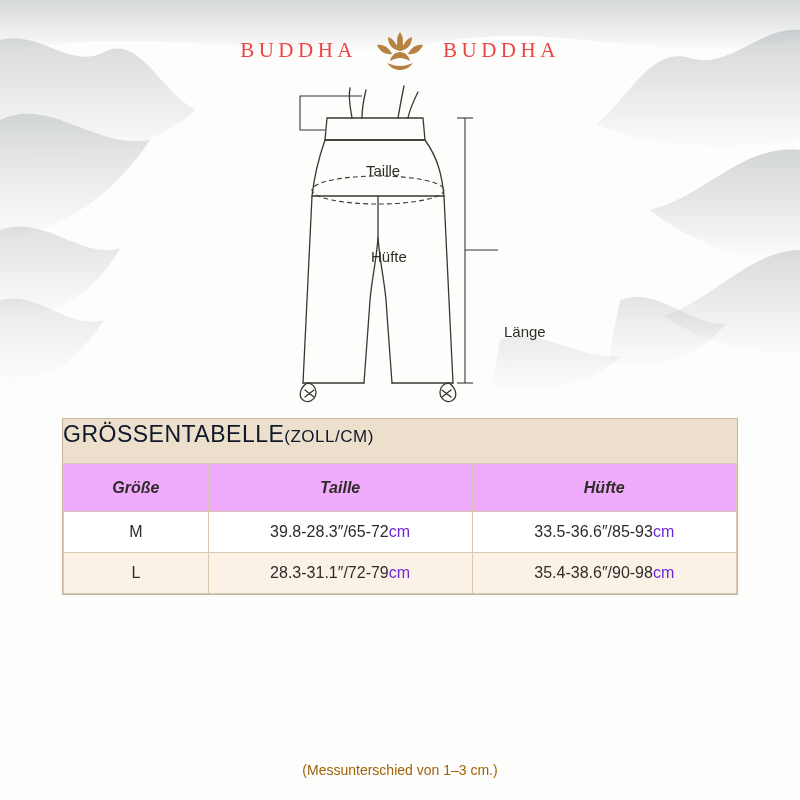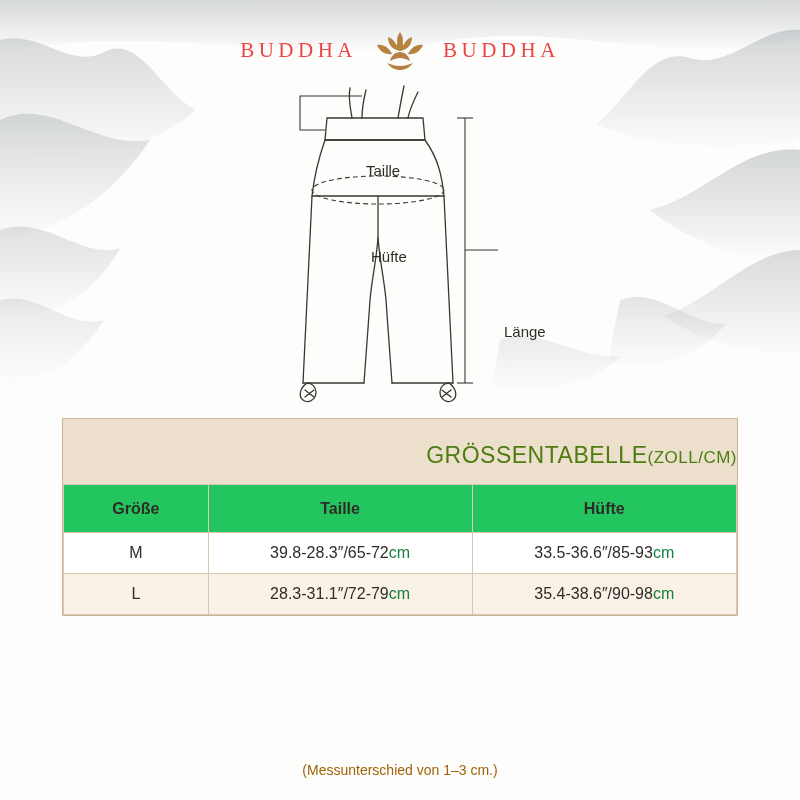--- a/index.html
+++ b/index.html
@@ -75,53 +75,54 @@
     position: absolute;
     left: 62px;
     top: 418px;
     width: 676px;
     border: 1px solid #c9b79c;
     box-sizing: border-box;
     background: #fff;
   }
   .tbl-title {
     background: #ecdfcc;
-    text-align: right;
-    padding: 23px 0 15px;
+    text-align: left;
+    padding: 2px 0 15px;
     font-family: "Liberation Sans", sans-serif;
-    color: #4d7c0f;
+    color: #0f172a;
     letter-spacing: 0.5px;
   }
   .tbl-title .t-main { font-size: 23px; }
   .tbl-title .t-sub { font-size: 17px; }
   table.sizes {
     border-collapse: collapse;
     width: 100%;
     table-layout: fixed;
   }
   table.sizes th, table.sizes td {
     border: 1px solid #d8c8b2;
     text-align: center;
     font-size: 16px;
     color: #2f2c28;
     height: 38px;
     font-weight: normal;
   }
   table.sizes thead th {
-    background: #22c55e;
+    background: #f0abfc;
     font-weight: bold;
     font-size: 16px;
     height: 45px;
+    font-style: italic;
   }
   table.sizes tbody tr:nth-child(odd)  td { background: #ffffff; }
   table.sizes tbody tr:nth-child(even) td { background: #faf2e7; }
   col.c-size { width: 21.5%; }
   col.c-w    { width: 39.2%; }
   col.c-h    { width: 39.3%; }
-  .unit { color: #15803d; }
+  .unit { color: #6d28d9; }
   .footnote {
     position: absolute;
     top: 762px;
     left: 0;
     width: 800px;
     text-align: center;
     font-size: 14px;
     color: #a16207;
   }
 </style>

